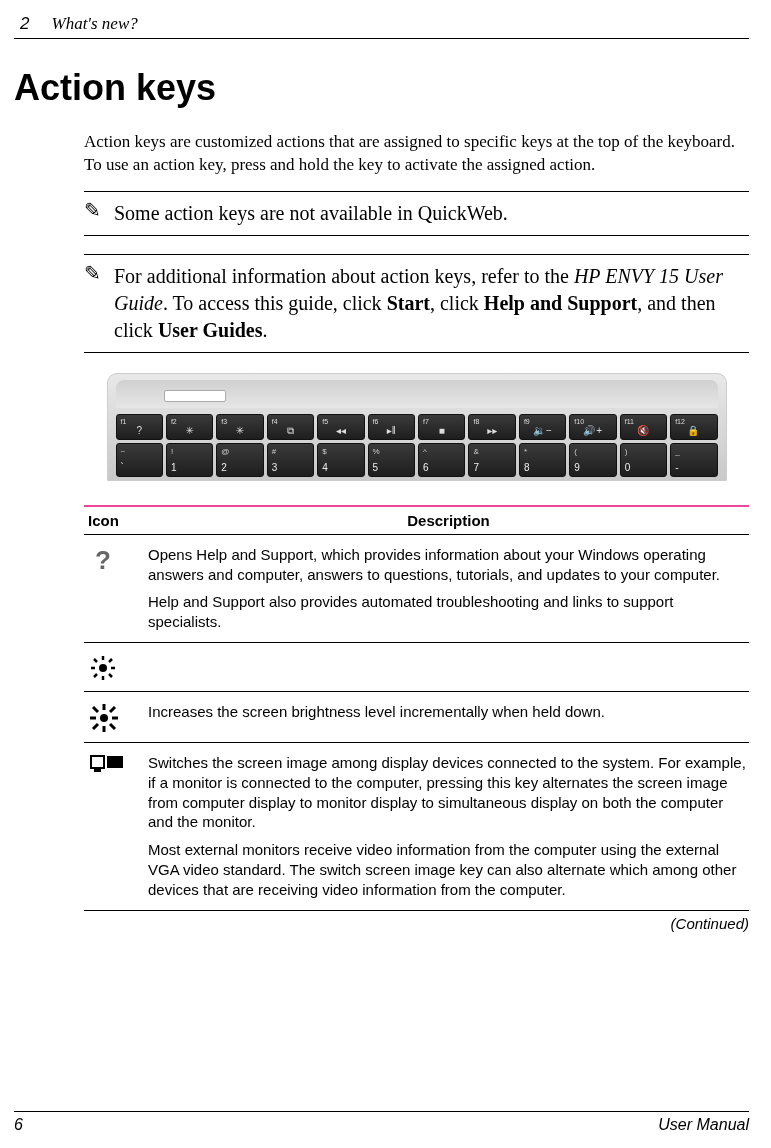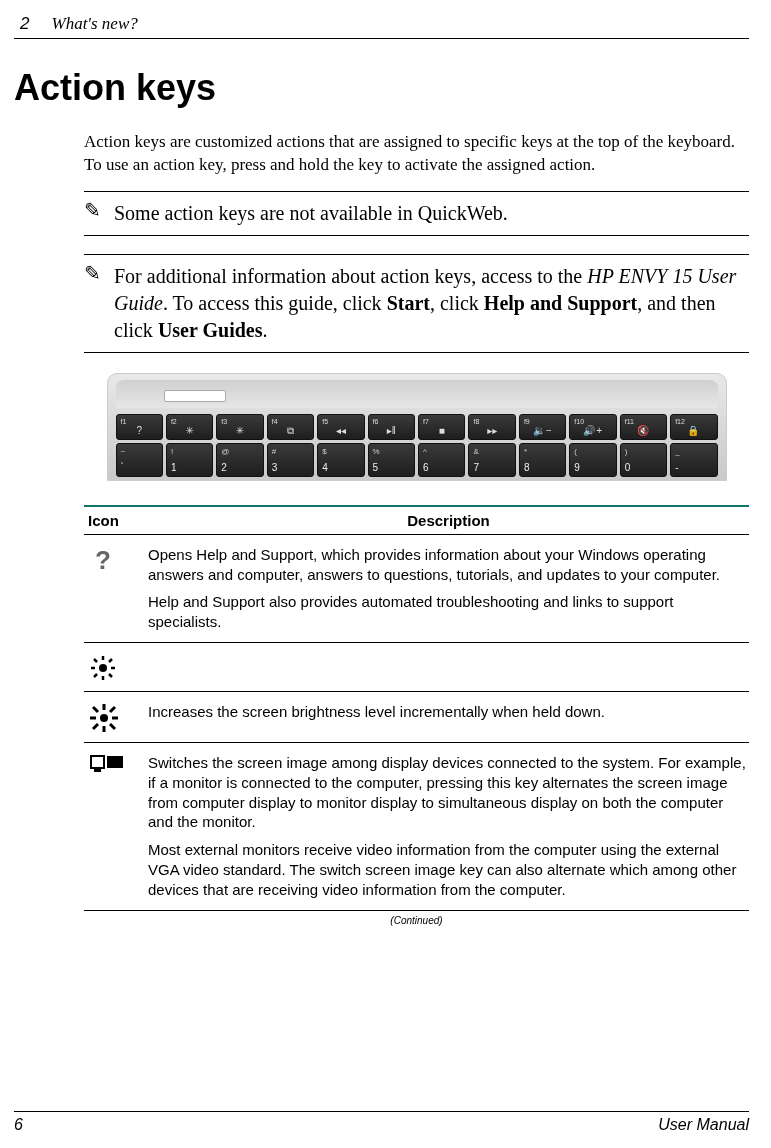--- a/index.html
+++ b/index.html
@@ -119,21 +119,21 @@
   .fkey .sym { align-self: center; font-size: 10px; }
   .nkey { flex: 1; }
   .nkey .top-sym { font-size: 8px; color: #ccc; }
   .nkey .num { font-size: 10px; color: #eee; }
   .table-area {
     margin-top: 6px;
     font-family: Arial, Helvetica, sans-serif;
   }
   .table-head {
     display: flex;
-    border-top: 2px solid #0f766e;
+    border-top: 2px solid #ec4899;
     border-bottom: 1px solid #000;
     font-weight: 700;
     font-size: 15px;
     padding: 5px 0;
   }
   .col-icon { width: 64px; padding-left: 4px; }
   .col-desc { flex: 1; text-align: center; }
   .table-row {
     display: flex;
     border-bottom: 1px solid #000;
@@ -145,23 +145,23 @@
     padding-top: 2px;
   }
   .icon-cell svg { display: block; }
   .table-row .desc-cell {
     flex: 1;
     font-size: 15px;
     line-height: 1.32;
   }
   .desc-cell p + p { margin-top: 8px; }
   .continued {
-    text-align: center;
+    text-align: right;
     font-style: italic;
-    font-size: 10px;
+    font-size: 15px;
     font-family: Arial, sans-serif;
     margin-top: 4px;
   }
   .footer {
     position: absolute;
     bottom: 14px;
     left: 14px;
     right: 22px;
     border-top: 1px solid #000;
     display: flex;
@@ -187,21 +187,21 @@
   <p class="intro">Action keys are customized actions that are assigned to specific keys at the top of the keyboard. To use an action key, press and hold the key to activate the assigned action.</p>
 
   <div class="note-block">
     <span class="note-icon">✎</span>
     <p class="note-text">Some action keys are not available in QuickWeb.</p>
   </div>
 
   <div class="note-block">
     <span class="note-icon">✎</span>
     <p class="note-text">
-      <span>For additional information about action keys, access to the </span><i>HP ENVY 15 User Guide</i><span>. To access this guide, click </span><b>Start</b><span>, click </span><b>Help and Support</b><span>, and then click </span><b>User Guides</b><span>.</span>
+      <span>For additional information about action keys, refer to the </span><i>HP ENVY 15 User Guide</i><span>. To access this guide, click </span><b>Start</b><span>, click </span><b>Help and Support</b><span>, and then click </span><b>User Guides</b><span>.</span>
     </p>
   </div>
 
   <div class="kb-image">
     <div class="kb-wrap">
       <div class="kb-top"></div>
       <div class="kb-row" id="frow">
           <div class="key fkey">
             <span>f1</span>
             <span class="sym">?</span>

